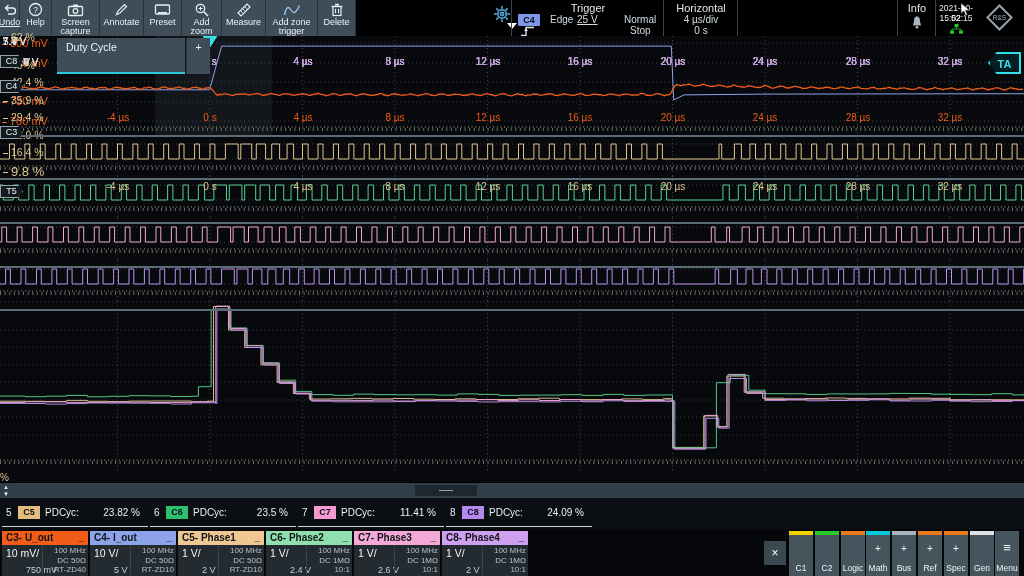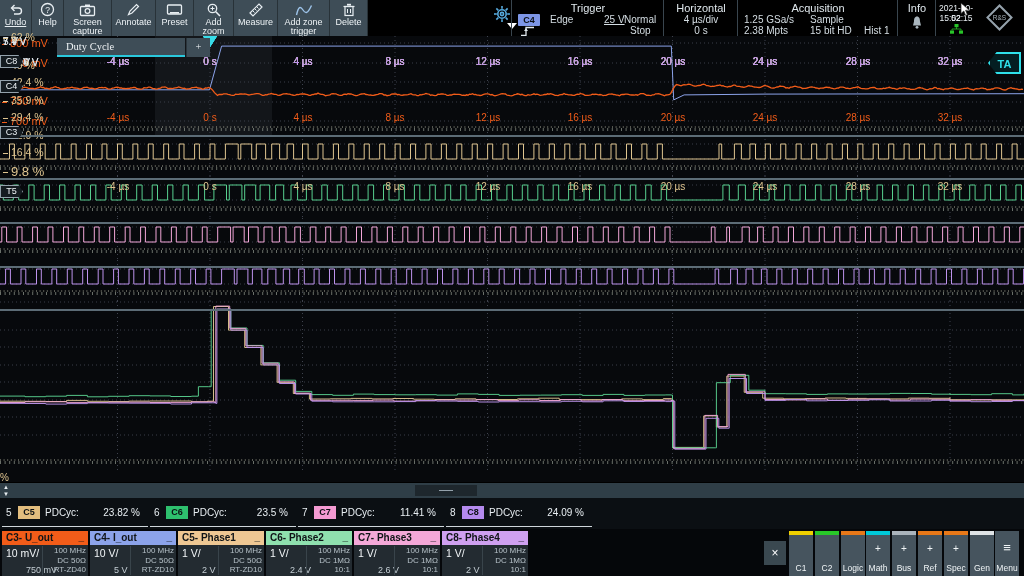--- a/index.html
+++ b/index.html
@@ -19,22 +19,22 @@
           padding-top:2px; cursor:default; }
   .tbtn .ticon { height:15px; display:flex; align-items:center; }
   .tbtn .tlabel { font-size:9px; line-height:9px; color:#eef3f6; text-align:center; margin-top:1px; white-space:pre-line; }
   .sep-v { position:absolute; top:0; width:1px; height:36px; background:#39454e; }
   .sect-title { position:absolute; top:2px; width:100%; text-align:center; font-size:11px; color:#dfe7ec; }
   .sval { position:absolute; font-size:10px; color:#d4dde3; white-space:nowrap; }
   .chip { position:absolute; font-size:9px; font-weight:bold; color:#0b0f13; text-align:center;
           border-radius:1px; line-height:12px; }
 
   
-  .tab { position:absolute; top:38px; height:19px; background:#3e4d57; color:#eef2f4;
-         font-size:10.5px; line-height:18px; z-index:30;font-family:Liberation Serif, serif; }
+  .tab { position:absolute; top:38px; height:36px; background:#3e4d57; color:#eef2f4;
+         font-size:10.5px; line-height:18px; z-index:30; }
   #tab-active { left:57px; width:128px; padding-left:9px; border-bottom:2px solid #2ac8dc; }
   #tab-add { left:186px; width:24px; text-align:center; border-left:1px solid #2b353c; }
 
   
   #wave { position:absolute; left:0; top:36px; width:1024px; height:446px; background:#07090c; z-index:1; }
   .psep { position:absolute; left:0; width:1024px; height:2px; background:#5c6c76; }
   .ylab { position:absolute; font-size:10.5px; white-space:nowrap; }
   .ylab::before { content:""; display:inline-block; width:5px; border-top:1px solid currentColor;
                   vertical-align:middle; margin-right:3px; }
   .xlab { position:absolute; width:46px; text-align:center; font-size:10px; white-space:nowrap; }
@@ -84,21 +84,21 @@
 
   svg { display:block; }
 </style>
 </head>
 <body>
 
 <div id="screen">
 
   <div id="topbar">
     <div id="btnstrip">
-        <div class="tbtn" style="width: 32px; text-decoration: underline;">
+        <div class="tbtn" style="width: 20px; text-decoration: underline;">
           <span class="ticon">
             <svg width="16" height="15" viewBox="0 0 16 15">
               <path d="M4 6 H10.5 A3 3 0 0 1 10.5 12 H6" fill="none" stroke="#e8eef2" stroke-width="1.4"></path>
               <path d="M6.5 3 L3.5 6 L6.5 9" fill="none" stroke="#e8eef2" stroke-width="1.4"></path>
             </svg>
           </span>
           <span class="tlabel">Undo</span>
         </div>
         <div class="tbtn" style="width: 32px;">
           <span class="ticon">
@@ -202,39 +202,31 @@
     <div class="abs" style="left:512px;top:0;width:152px;height:36px;">
       <div class="sect-title">Trigger</div>
       <span class="chip" style="left:6px;top:14px;width:22px;height:12px;background:#7d96e6;">C4</span>
       <span class="abs" id="slopeicon" style="left:8px;top:26px;">
           <svg width="16" height="11" viewBox="0 0 16 11">
             <path d="M1 9.5 H6 V1.5 H14" fill="none" stroke="#dfe7ec" stroke-width="1.3"></path>
             <path d="M4 5 L6 2 L8 5" fill="#dfe7ec"></path>
           </svg>
         </span>
       <span class="sval" style="left:38px;top:14px;">Edge</span>
-      <span class="sval" style="left:92px;top:14px;text-decoration:underline;">25 V</span>
+      <span class="sval" style="left:65px;top:14px;text-decoration:underline;">25 V</span>
       <span class="sval" style="left:112px;top:14px;">Normal</span>
       <span class="sval" style="left:118px;top:25px;">Stop</span>
     </div>
 
     <div class="abs" style="left:664px;top:0;width:74px;height:36px;">
       <div class="sect-title">Horizontal</div>
       <span class="sval" style="left:0;top:14px;width:74px;text-align:center;">4 µs/div</span>
       <span class="sval" style="left:0;top:25px;width:74px;text-align:center;">0 s</span>
     </div>
 
-    <div class="abs" style="left:738px;top:0;width:160px;height:36px;">
-      <div class="sect-title">Acquisition</div>
-      <span class="sval" style="left:6px;top:14px;">1.25 GSa/s</span>
-      <span class="sval" style="left:6px;top:25px;">2.38 Mpts</span>
-      <span class="sval" style="left:72px;top:14px;">Sample</span>
-      <span class="sval" style="left:72px;top:25px;">15 bit HD</span>
-      <span class="sval" style="left:126px;top:25px;">Hist 1</span>
-    </div>
 
     <div class="abs" style="left:898px;top:0;width:38px;height:36px;">
       <div class="sect-title">Info</div>
       <span class="abs" id="bellicon" style="left:12px;top:15px;">
           <svg width="14" height="15" viewBox="0 0 14 15">
             <path d="M7 1.5 C4.6 1.5 4 4 4 6.5 L3 10.5 H11 L10 6.5 C10 4 9.4 1.5 7 1.5 Z" fill="#aab6be"></path>
             <circle cx="7" cy="12.3" r="1.4" fill="#aab6be"></circle>
           </svg>
         </span>
     </div>

